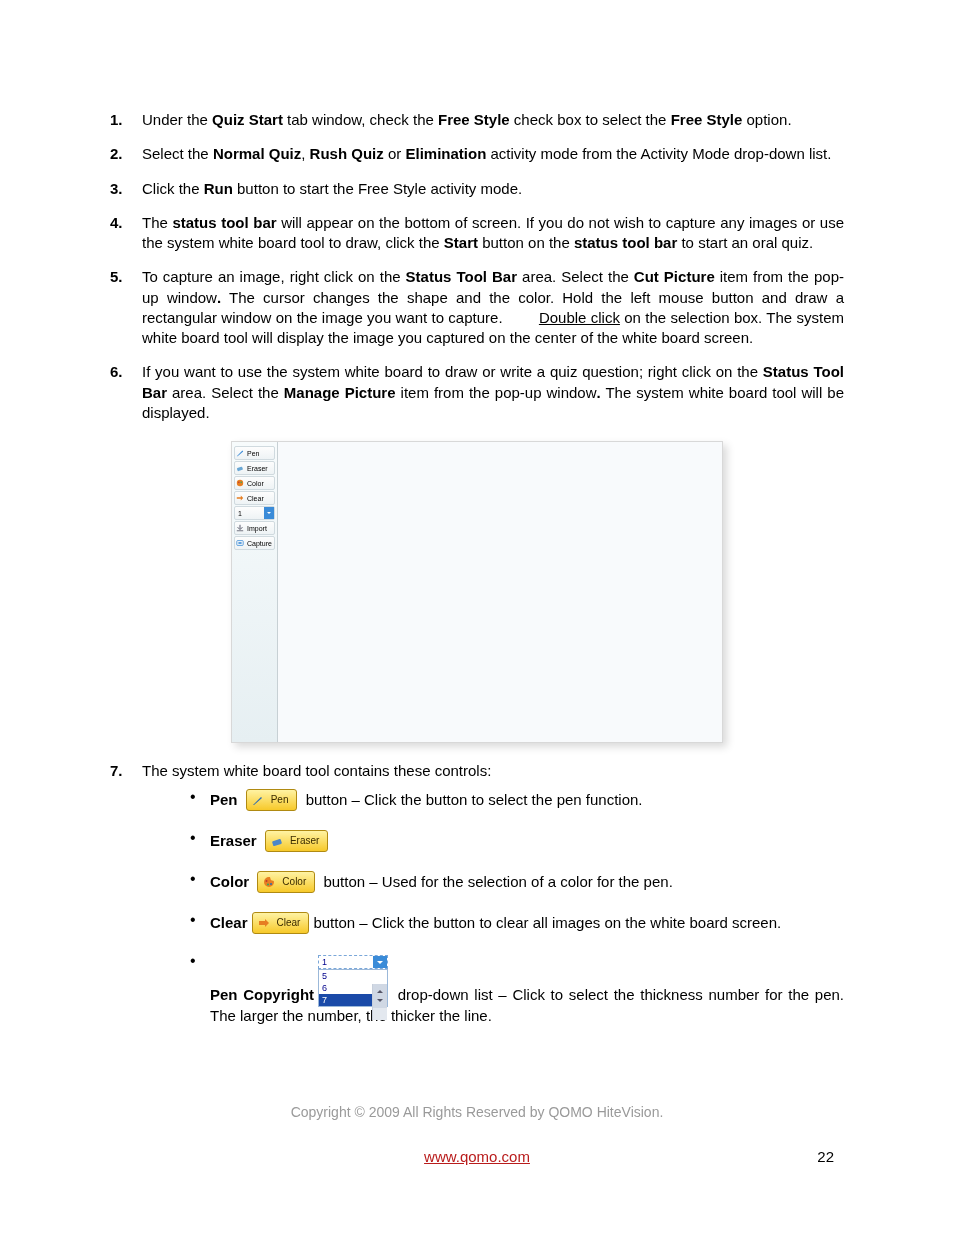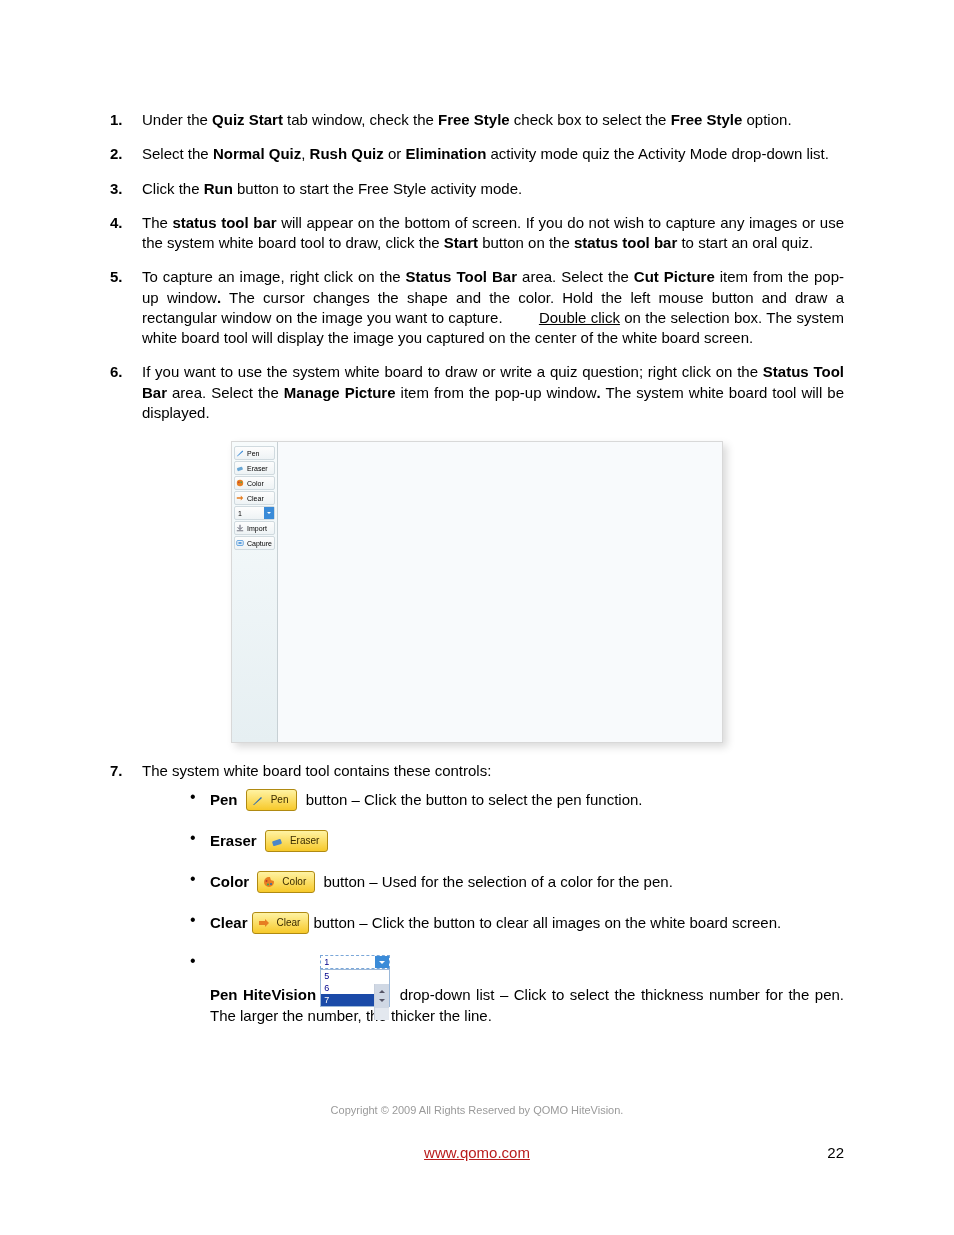--- a/index.html
+++ b/index.html
@@ -149,36 +149,36 @@
     height:12px; background:#d0d8e4; display:flex; align-items:center; justify-content:center;
   }
   .dd-scroll .up:before { content:""; border:3px solid transparent; border-bottom-color:#556; }
   .dd-scroll .dn:before { content:""; border:3px solid transparent; border-top-color:#556; }
 
   
   .copyright {
     text-align: center;
     color: #9a9a9a;
     margin-top: 60px;
-    font-size: 11px;
+    font-size: 14px;
   }
   .website-row {
     margin-top: 28px;
     display: flex;
     justify-content: space-between;
     align-items: center;
   }
   .website {
     color: #b91c1c;
     text-decoration: underline;
     margin: 0 auto;
   }
   .page-num {
     position: absolute;
-    right: 110px;
+    right: 120px;
     font-size: 15px;
   }
 
   
   svg { display:block; }
 </style>
 </head>
 <body>
 
 <div class="page">
@@ -188,21 +188,21 @@
     <li>
       <span class="num">1.</span>
       <span class="body">
         <span>Under the </span><span class="bold">Quiz Start</span><span> tab window, check the </span><span class="bold">Free Style</span><span> check box to select the </span><span class="bold">Free Style</span><span> option.</span>
       </span>
     </li>
 
     <li>
       <span class="num">2.</span>
       <span class="body">
-        <span>Select the </span><span class="bold">Normal Quiz</span><span>, </span><span class="bold">Rush Quiz</span><span> or </span><span class="bold">Elimination</span><span> activity mode quiz the Activity Mode drop-down list.</span>
+        <span>Select the </span><span class="bold">Normal Quiz</span><span>, </span><span class="bold">Rush Quiz</span><span> or </span><span class="bold">Elimination</span><span> activity mode from the Activity Mode drop-down list.</span>
       </span>
     </li>
 
     <li>
       <span class="num">3.</span>
       <span class="body">
         <span>Click the </span><span class="bold">Run</span><span> button to start the Free Style activity mode.</span>
       </span>
     </li>
 
@@ -361,21 +361,21 @@
                     </svg>
                   </span>
                 <span>Clear</span>
               </span><span>button – Click the button to clear all images on the white board screen.</span>
             </span>
           </li>
 
           <li>
             <span class="bullet">•</span>
             <span class="body">
-              <span class="bold">Pen HiteVision</span><span class="dd-wrap" style="position:relative;">
+              <span class="bold">Pen Copyright</span><span class="dd-wrap" style="position:relative;">
                 <div class="dd-main">
                   <span>1</span>
                   <span class="arrow"></span>
                 </div>
                 <div class="dd-list" style="position:relative;">
                   <div class="dd-row">5</div>
                   <div class="dd-row">6</div>
                   <div class="dd-row sel">7</div>
                   <div class="dd-scroll">
                     <div class="up"></div>

